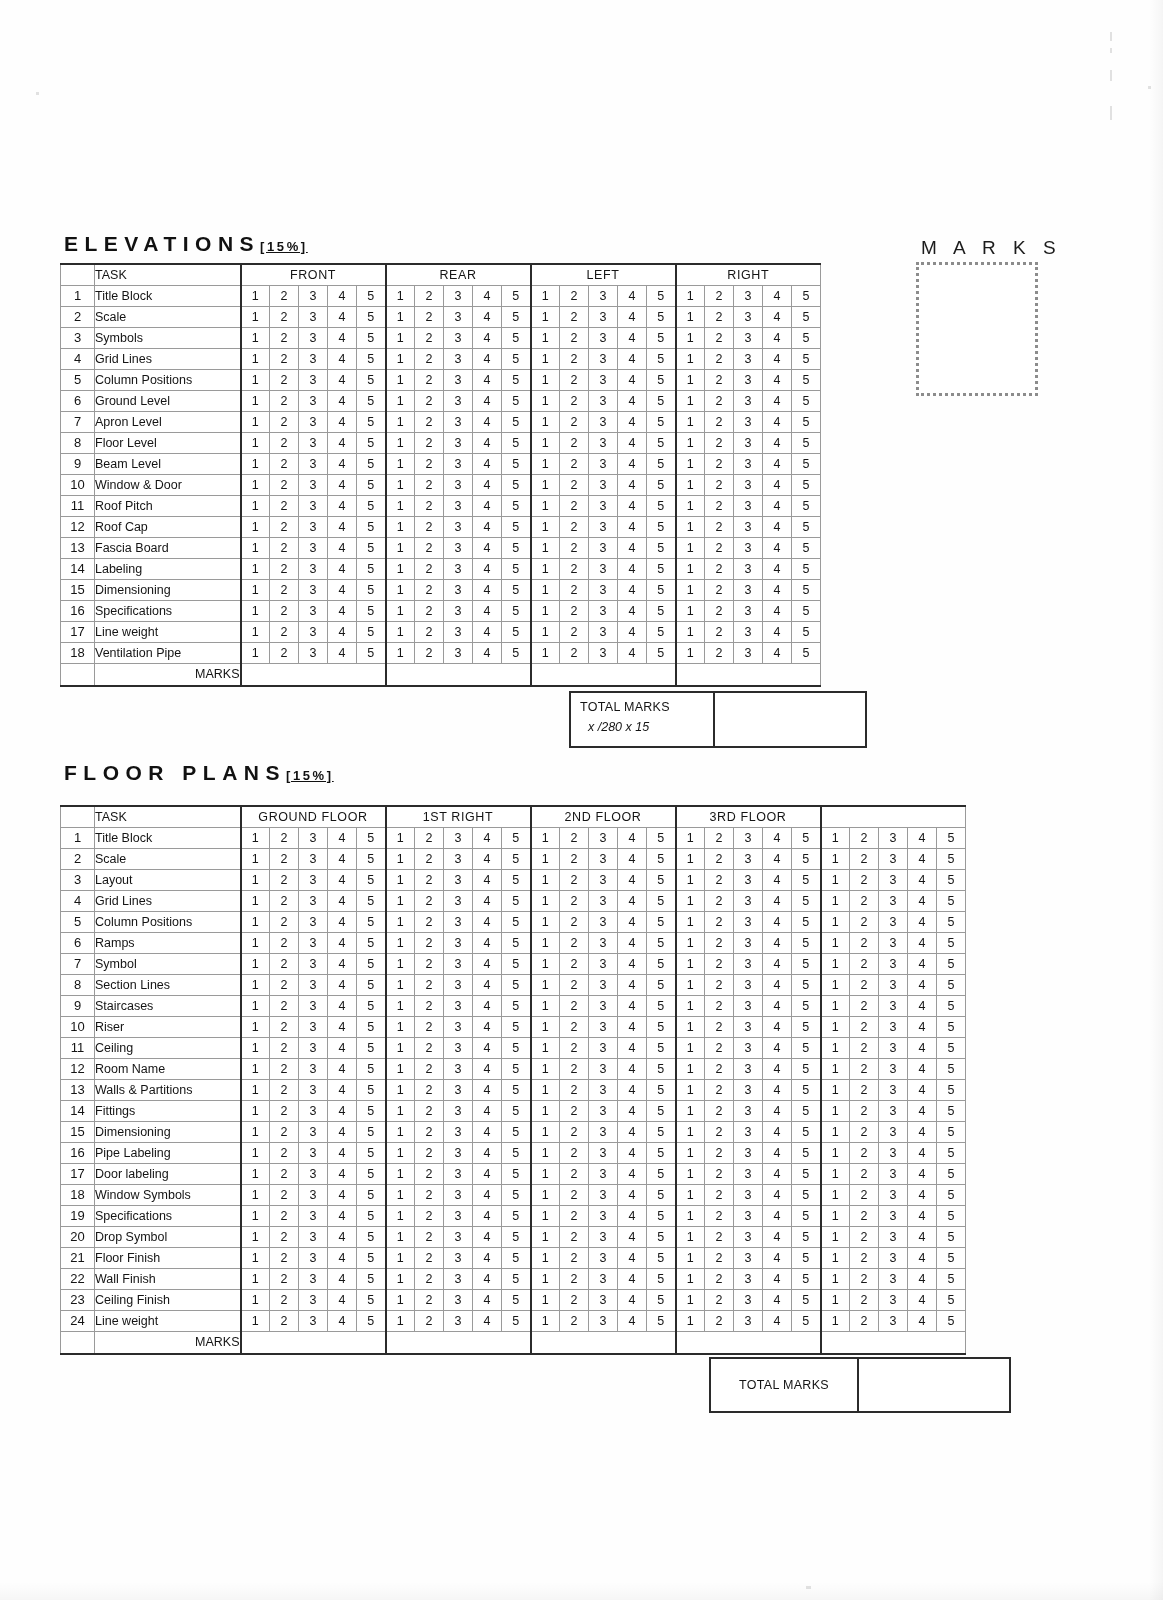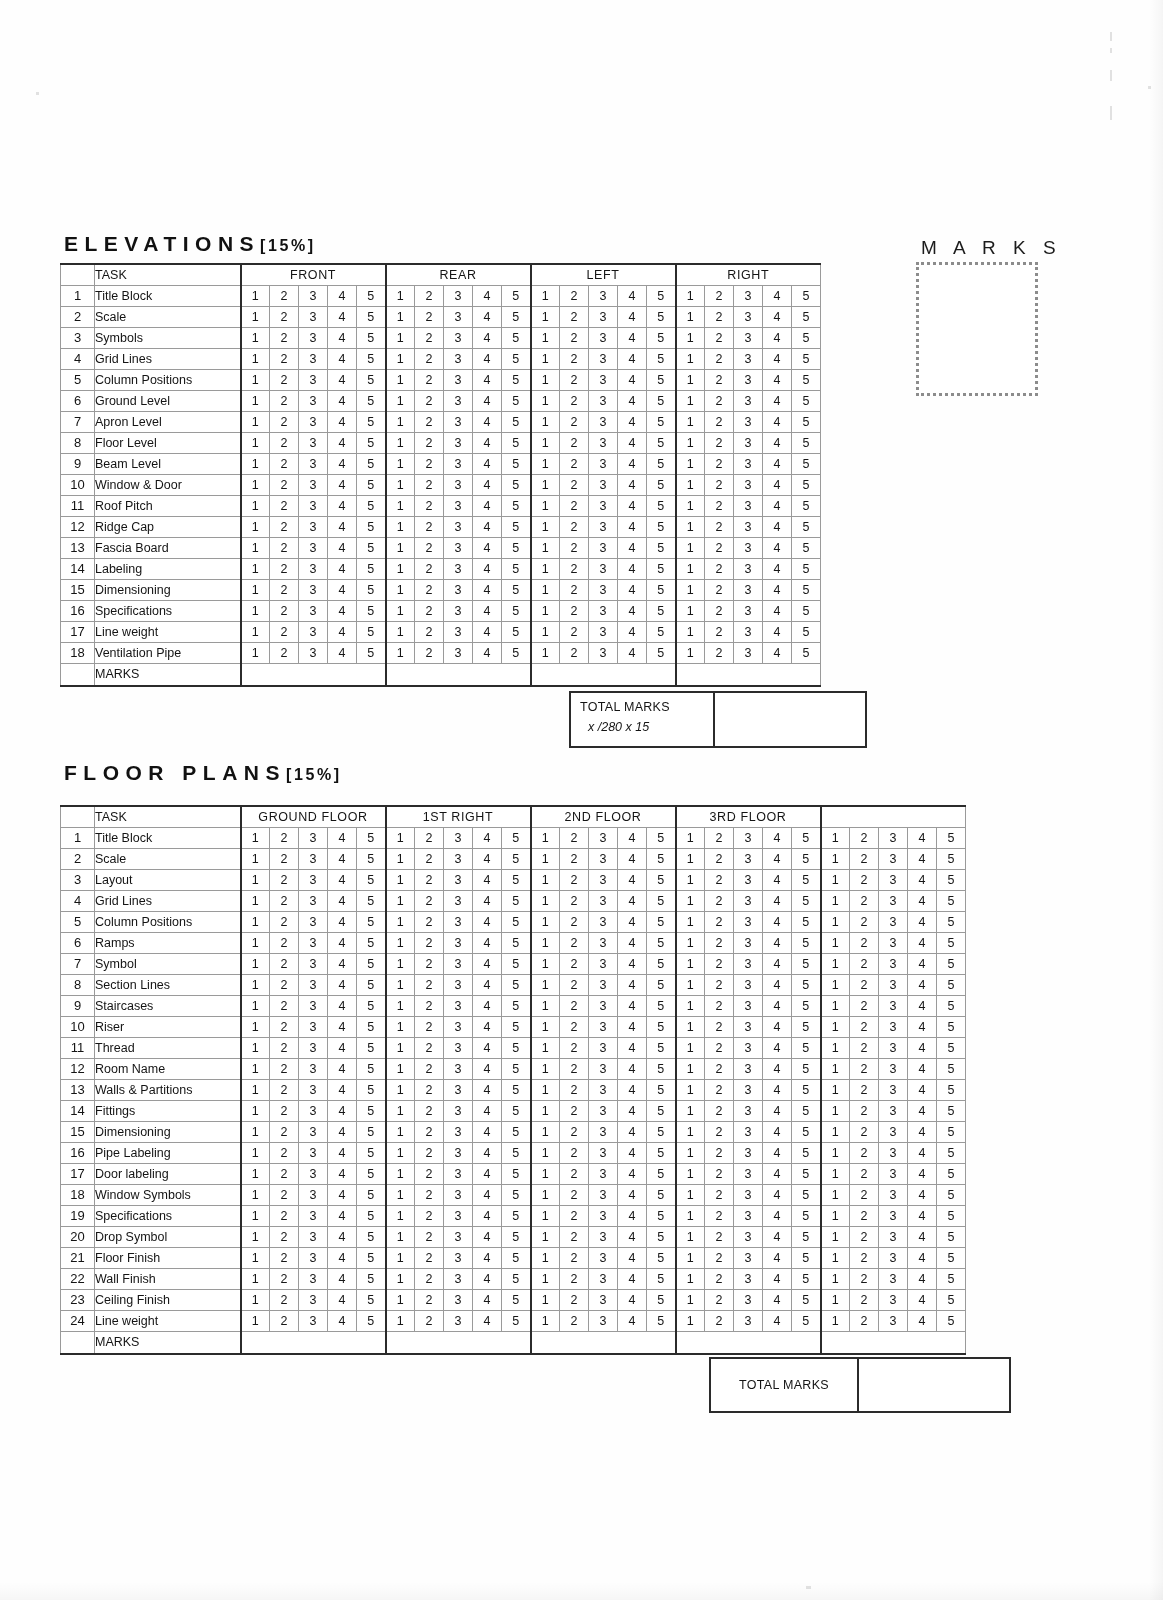--- a/index.html
+++ b/index.html
@@ -44,24 +44,25 @@
   
   .section-title {
     position: absolute;
     font-weight: bold;
     font-size: 21px;
     letter-spacing: 6.5px;
     color: #111;
     white-space: nowrap;
   }
   .section-title .pct {
-    font-size: 16px;
+    font-size: 13px;
     letter-spacing: 2.6px;
     font-weight: bold;
     vertical-align: baseline;
+    text-decoration: underline;
   }
 
   
   .marks-label {
     position: absolute;
     font-size: 19px;
     letter-spacing: 6px;
     color: #1c1c1c;
     white-space: nowrap;
   }
@@ -122,21 +123,21 @@
   .hdr-grp {
     text-align: center;
     font-size: 12.5px;
     letter-spacing: .6px;
     white-space: nowrap;
   }
   .row-marks td {
     height: 23px;
   }
   .marks-cell {
-    text-align: left;
+    text-align: right;
     padding-left: 7px;
     font-size: 12.5px;
     margin-left: 20px;
   }
 
   
   .total-box {
     position: absolute;
     border: 2px solid #2b2b2b;
     box-sizing: border-box;
@@ -488,21 +489,21 @@
           <td class="c-scale">4</td>
           <td class="c-scale">5</td>
           <td class="c-scale grp-start">1</td>
           <td class="c-scale">2</td>
           <td class="c-scale">3</td>
           <td class="c-scale">4</td>
           <td class="c-scale">5</td>
         </tr>
         <tr>
           <td class="c-num">12</td>
-          <td class="c-task">Ridge Cap</td>
+          <td class="c-task">Roof Cap</td>
           <td class="c-scale grp-start">1</td>
           <td class="c-scale">2</td>
           <td class="c-scale">3</td>
           <td class="c-scale">4</td>
           <td class="c-scale">5</td>
           <td class="c-scale grp-start">1</td>
           <td class="c-scale">2</td>
           <td class="c-scale">3</td>
           <td class="c-scale">4</td>
           <td class="c-scale">5</td>
@@ -1009,21 +1010,21 @@
           <td class="c-scale">4</td>
           <td class="c-scale">5</td>
           <td class="c-scale grp-start">1</td>
           <td class="c-scale">2</td>
           <td class="c-scale">3</td>
           <td class="c-scale">4</td>
           <td class="c-scale">5</td>
         </tr>
         <tr>
           <td class="c-num">11</td>
-          <td class="c-task">Thread</td>
+          <td class="c-task">Ceiling</td>
           <td class="c-scale grp-start">1</td>
           <td class="c-scale">2</td>
           <td class="c-scale">3</td>
           <td class="c-scale">4</td>
           <td class="c-scale">5</td>
           <td class="c-scale grp-start">1</td>
           <td class="c-scale">2</td>
           <td class="c-scale">3</td>
           <td class="c-scale">4</td>
           <td class="c-scale">5</td>

